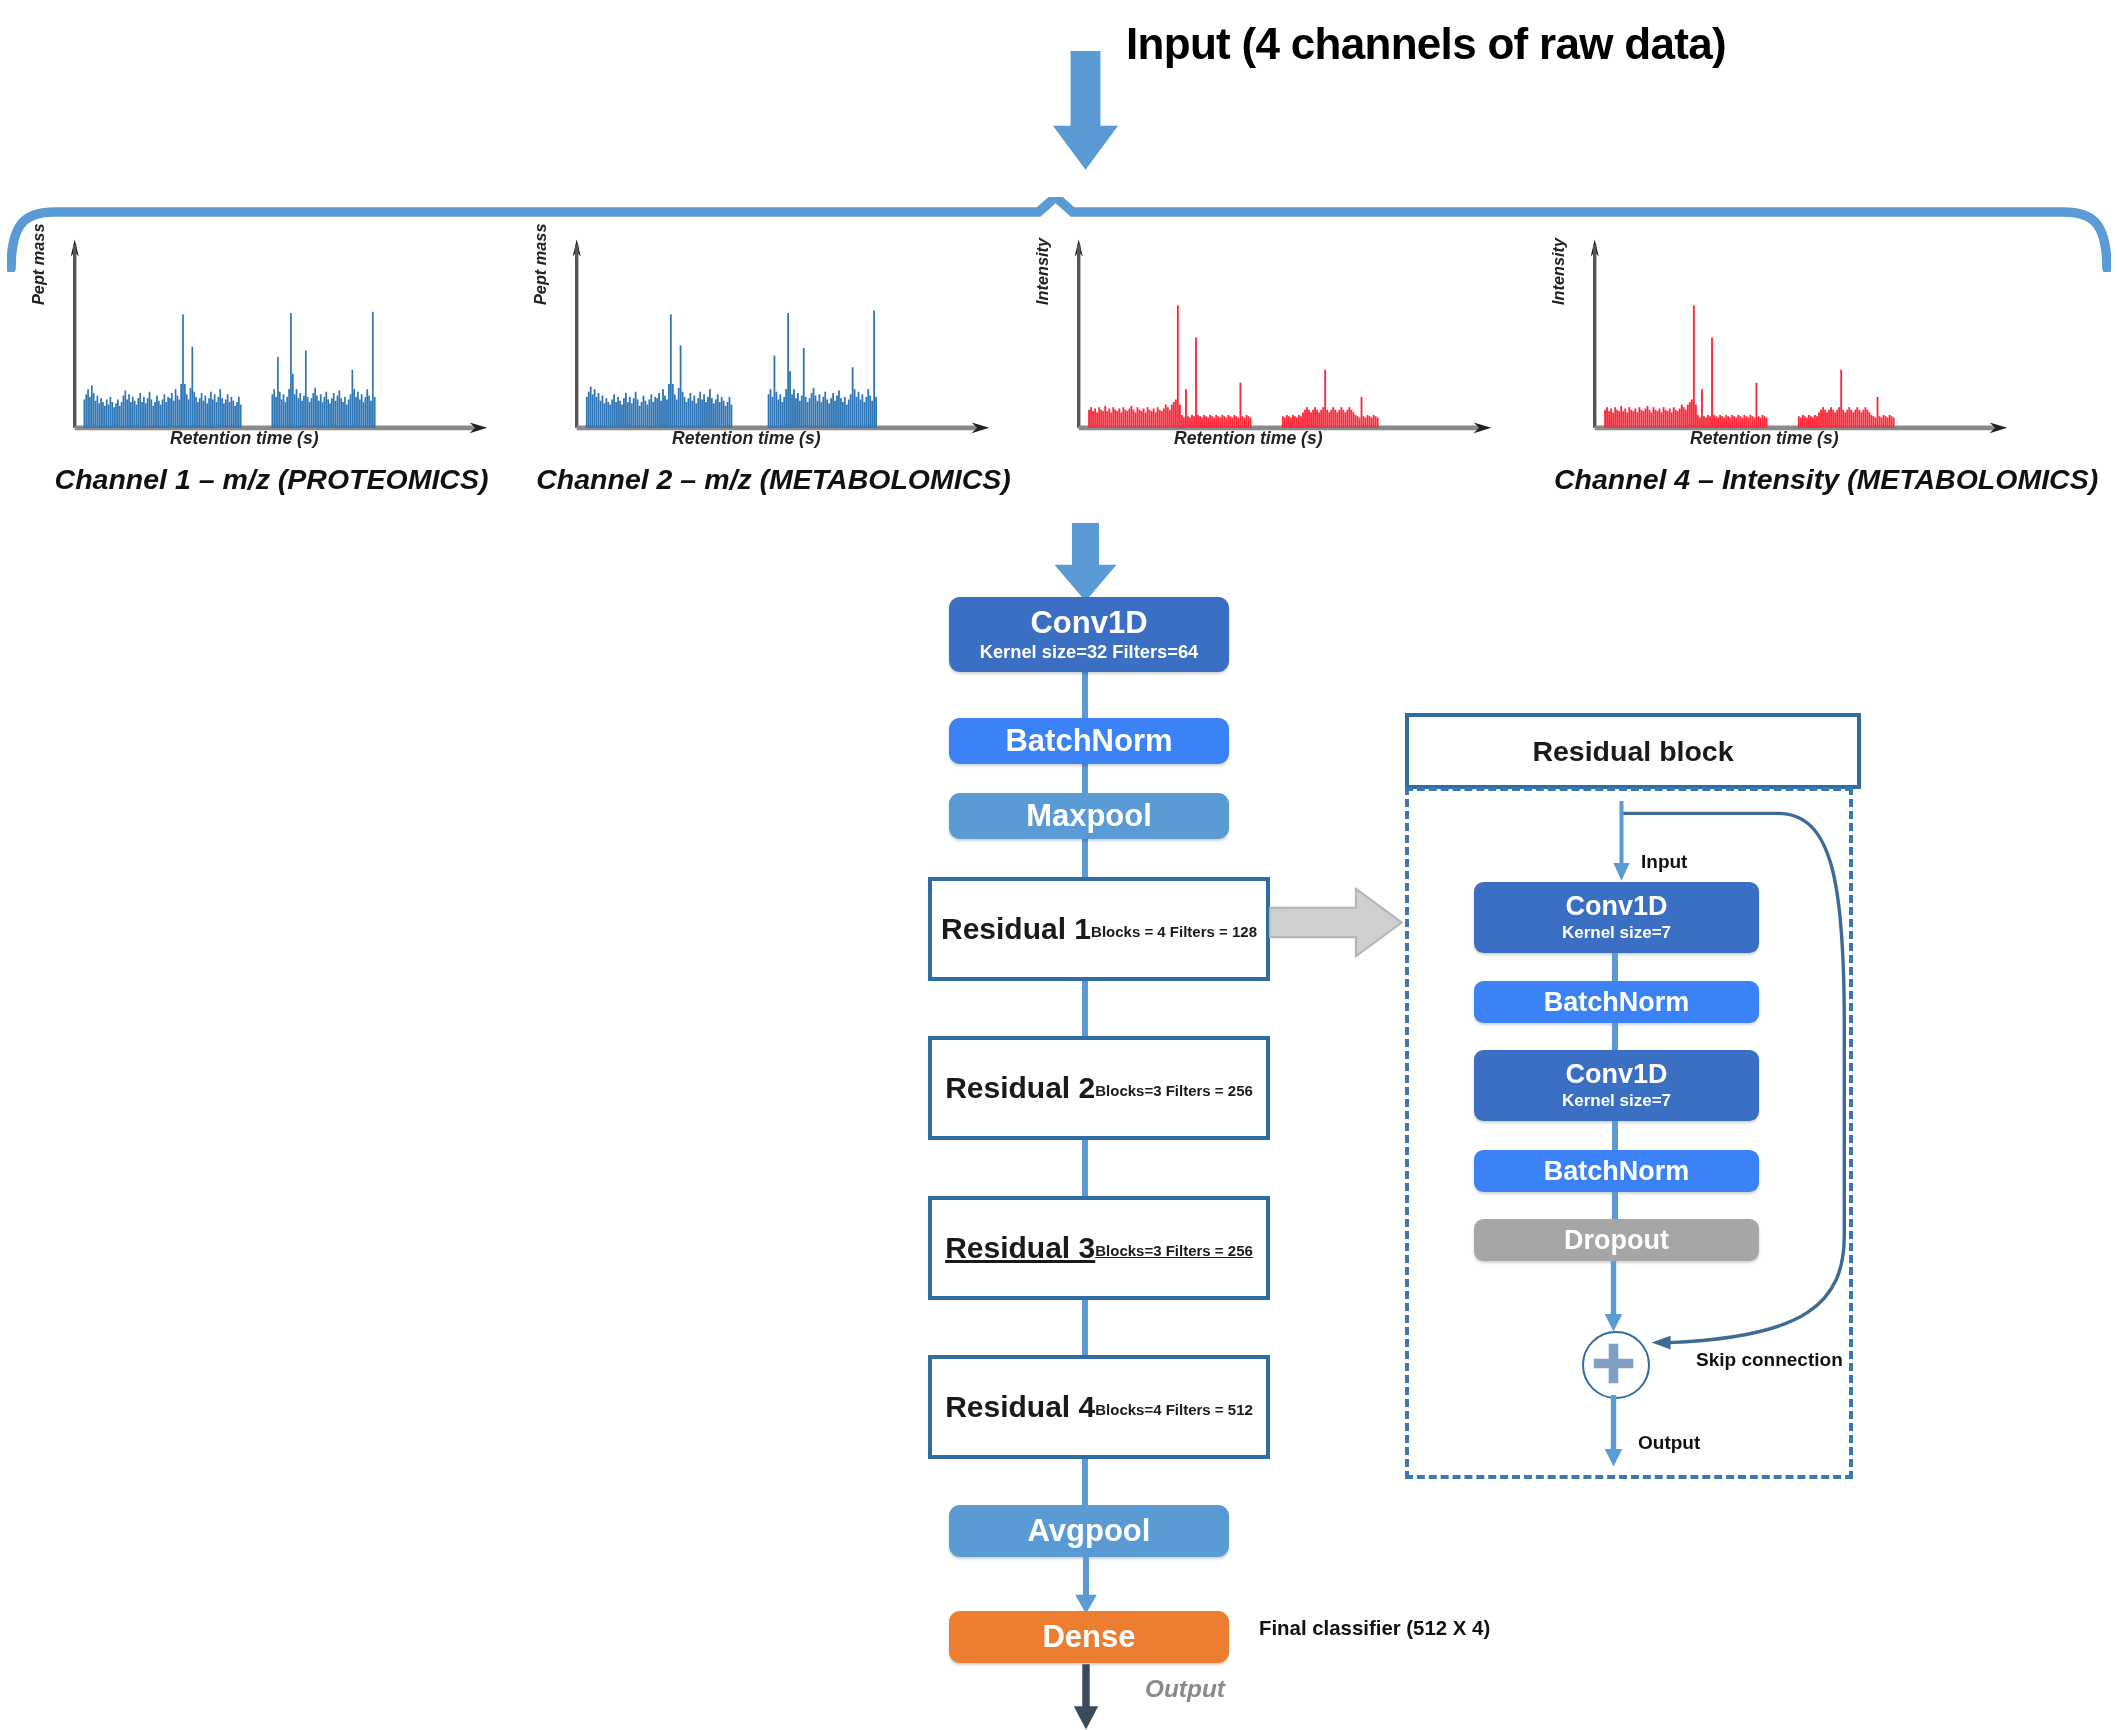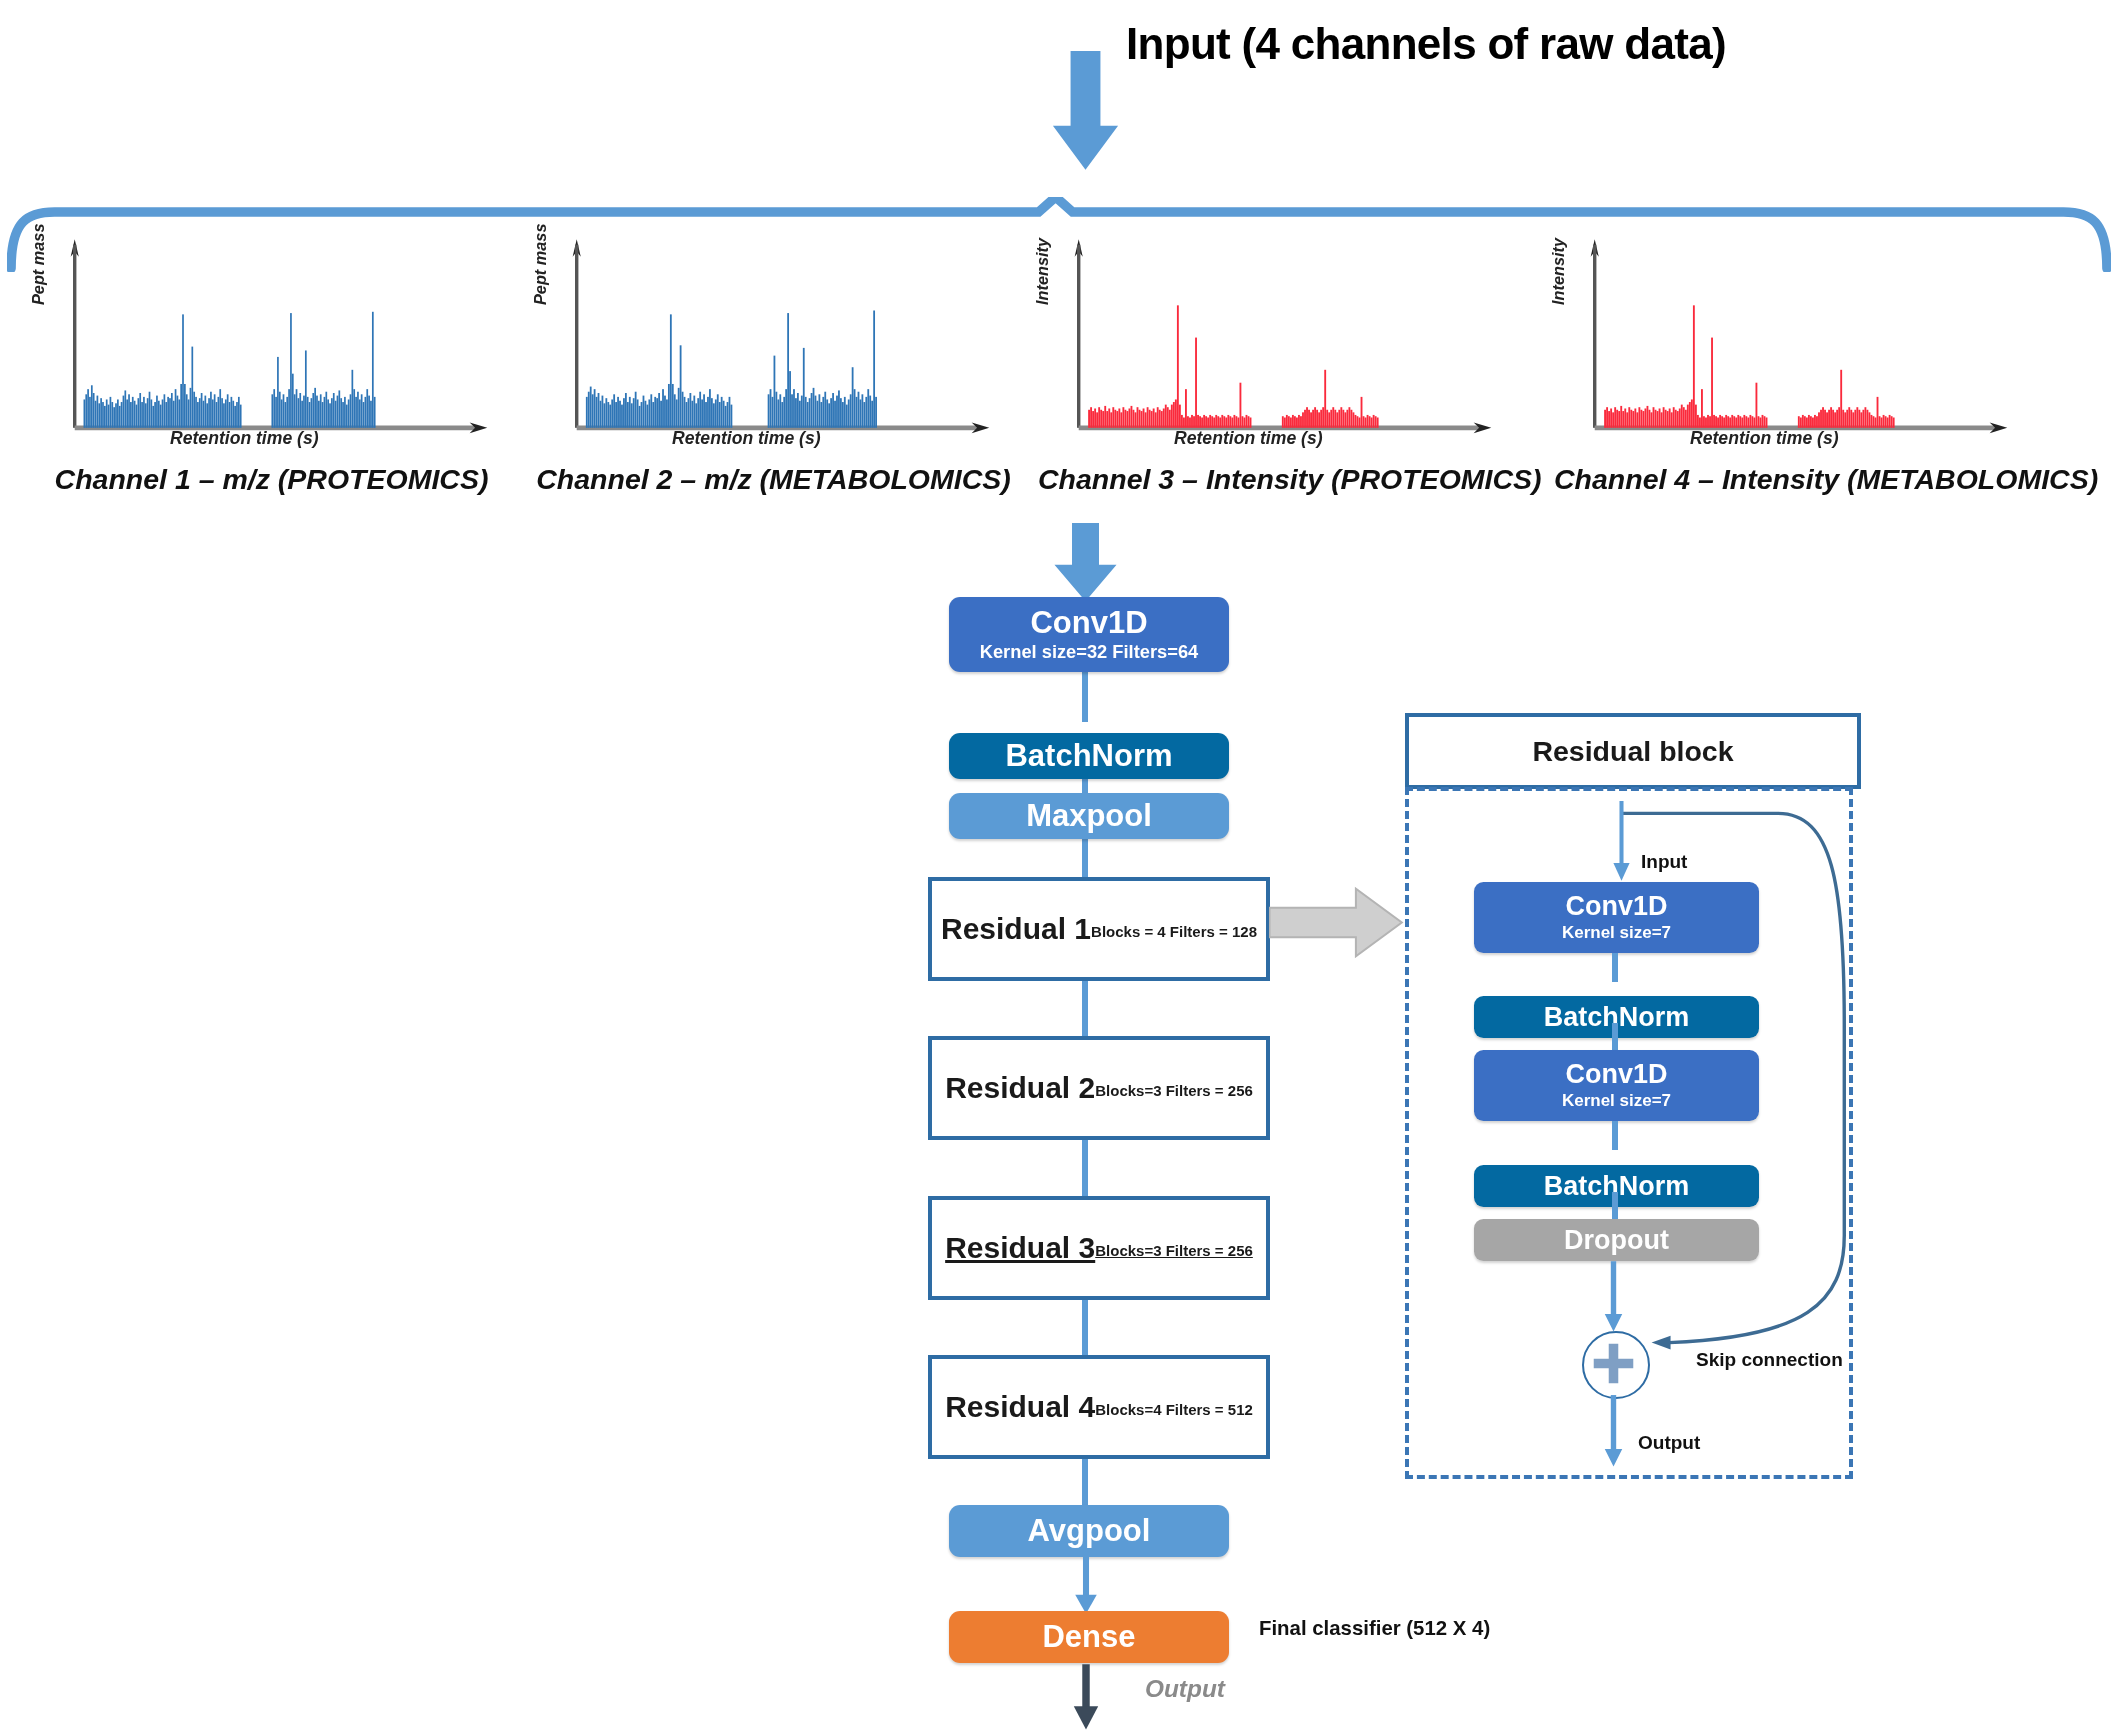--- a/index.html
+++ b/index.html
@@ -38,21 +38,21 @@
   .blk{
     position:absolute;display:flex;flex-direction:column;
     align-items:center;justify-content:center;
     border-radius:11px;color:#fff;text-align:center;
     box-shadow:0 2px 2.7px rgba(0,0,0,.18);
   }
   .blk .t1{font-size:31px;font-weight:bold;line-height:1.05;}
   .blk .t2{font-size:18.3px;font-weight:bold;line-height:1.1;margin-top:2.7px;}
 
   .conv{background:#3b6fc4;}
-  .bnorm{background:#0369a1;margin-top:15px;}
+  .bnorm{background:#3b82f6;}
   .pool{background:#5b9bd5;}
   .dense{background:#ed7d31;}
   .drop{background:#a6a6a6;}
 
   .resbox{
     position:absolute;background:#fff;border:4.8px solid #2e6ca4;
     display:flex;flex-direction:row;align-items:center;justify-content:center;
     color:#1a1a1a;text-align:center;
   }
   .resbox .t1{font-size:30px;font-weight:bold;}
@@ -548,21 +548,20 @@
           <rect x="484.31" y="281.00" width="2.74" height="19.00" fill="#fa2a3c"></rect>
           <rect x="487.29" y="282.90" width="2.74" height="17.10" fill="#fa2a3c"></rect>
           <rect x="490.26" y="284.80" width="2.74" height="15.20" fill="#fa2a3c"></rect>
           <rect x="493.23" y="281.00" width="2.74" height="19.00" fill="#fa2a3c"></rect>
           <rect x="496.21" y="282.90" width="2.74" height="17.10" fill="#fa2a3c"></rect>
           <rect x="499.18" y="284.80" width="2.74" height="15.20" fill="#fa2a3c"></rect>
         </g>
     </svg>
     <div class="ax-label" style="left:-5.4px;top:81px;transform:rotate(-90deg);transform-origin:left top;font-size:16.3px;">Intensity</div>
     <div class="ax-label" style="left:136px;top:204px;font-size:17.6px;">Retention time (s)</div>
-    <div class="chan-label">Channel 3 – Intensity (PROTEOMICS)</div>
   </div>
 
   <div class="channel" style="left:1554px;">
     <svg class="chan-chart" viewBox="0 0 700 350">
       <g>
         <path d="M60 22 L54 48 L60 40 L66 48 Z" fill="#222"></path>
         <line x1="60" y1="30" x2="60" y2="300" stroke="#555" stroke-width="5"></line>
         <line x1="60" y1="300" x2="650" y2="300" stroke="#8a8a8a" stroke-width="7"></line>
         <path d="M668 300 L642 292 L650 300 L642 308 Z" fill="#222"></path>
       </g>

